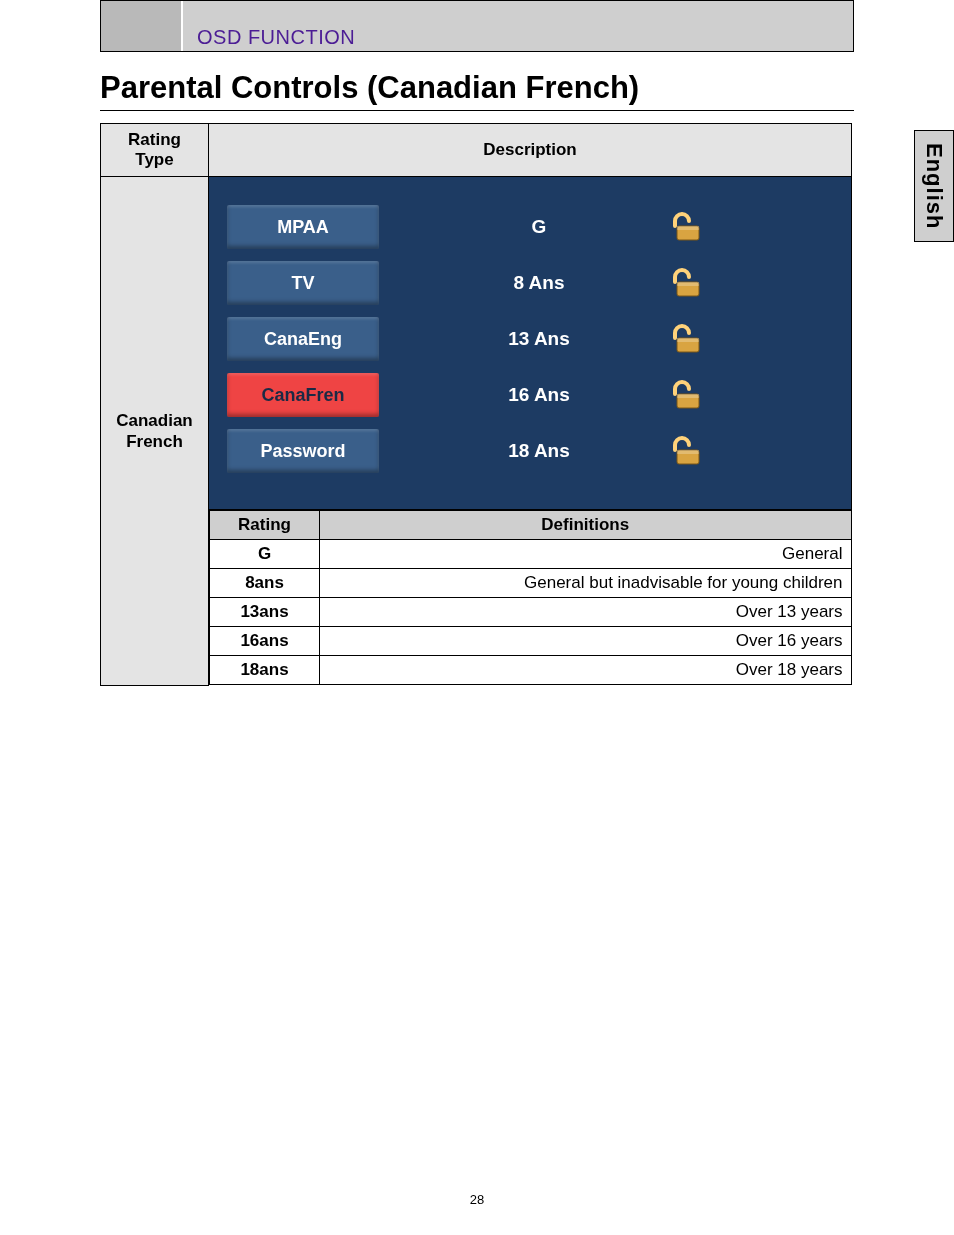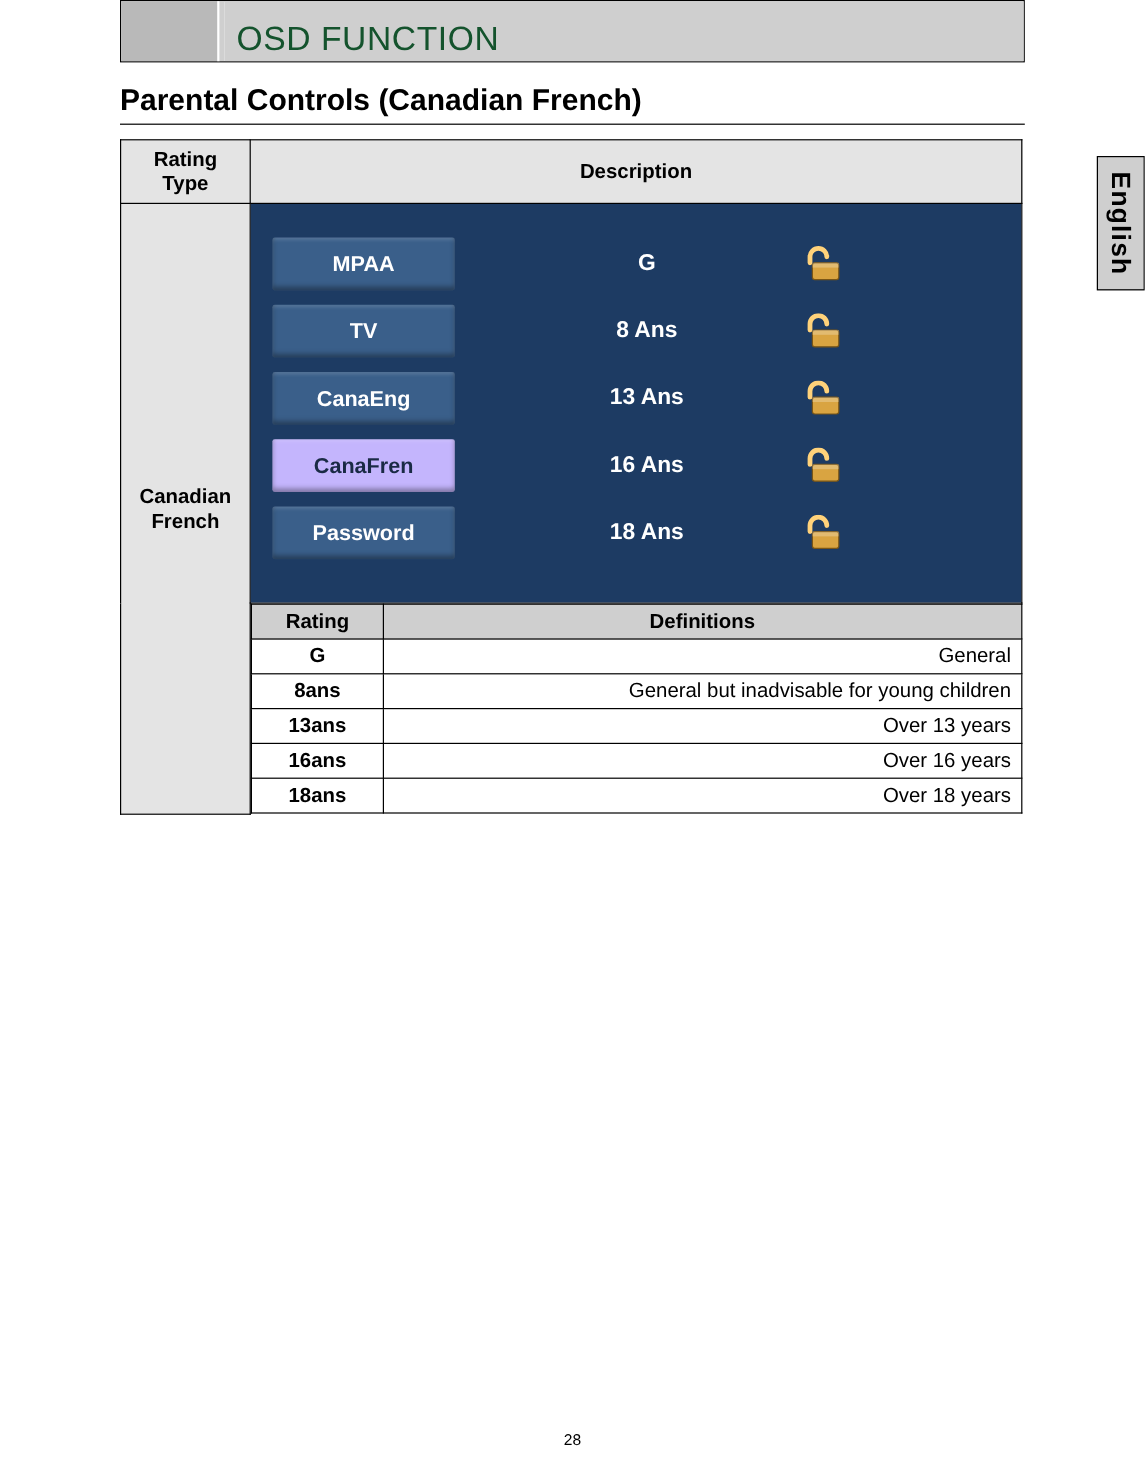--- a/index.html
+++ b/index.html
@@ -27,26 +27,26 @@
     background: #cfcfcf;
   }
   .header-title-region {
     flex: 1;
     background: #cfcfcf;
     display: flex;
     align-items: flex-end;
     padding: 0 0 2px 10px;
   }
   .header-title {
-    font-size: 28px;
-    color: #14532d;
+    font-size: 20px;
+    color: #4c1d95;
     letter-spacing: 0.5px;
   }
   .section-title {
-    font-size: 25px;
+    font-size: 31px;
     font-weight: bold;
     margin: 18px 0 4px 100px;
   }
   .section-rule {
     margin: 0 100px 12px 100px;
     border: none;
     border-top: 1px solid #000;
   }
   .side-tab {
     position: absolute;
@@ -111,21 +111,21 @@
     color: #fff;
     font-weight: bold;
     font-size: 18px;
     display: flex;
     align-items: center;
     justify-content: center;
     box-shadow: inset 0 -3px 4px rgba(0,0,0,0.35), inset 0 2px 3px rgba(255,255,255,0.15);
     border-radius: 2px;
   }
   .osd-menu-btn.selected {
-    background: #c4b5fd;
+    background: #ef4444;
     color: #1a2a45;
   }
   .osd-rating-label {
     width: 200px;
     text-align: center;
     color: #fff;
     font-weight: bold;
     font-size: 19px;
     margin-left: 60px;
   }

